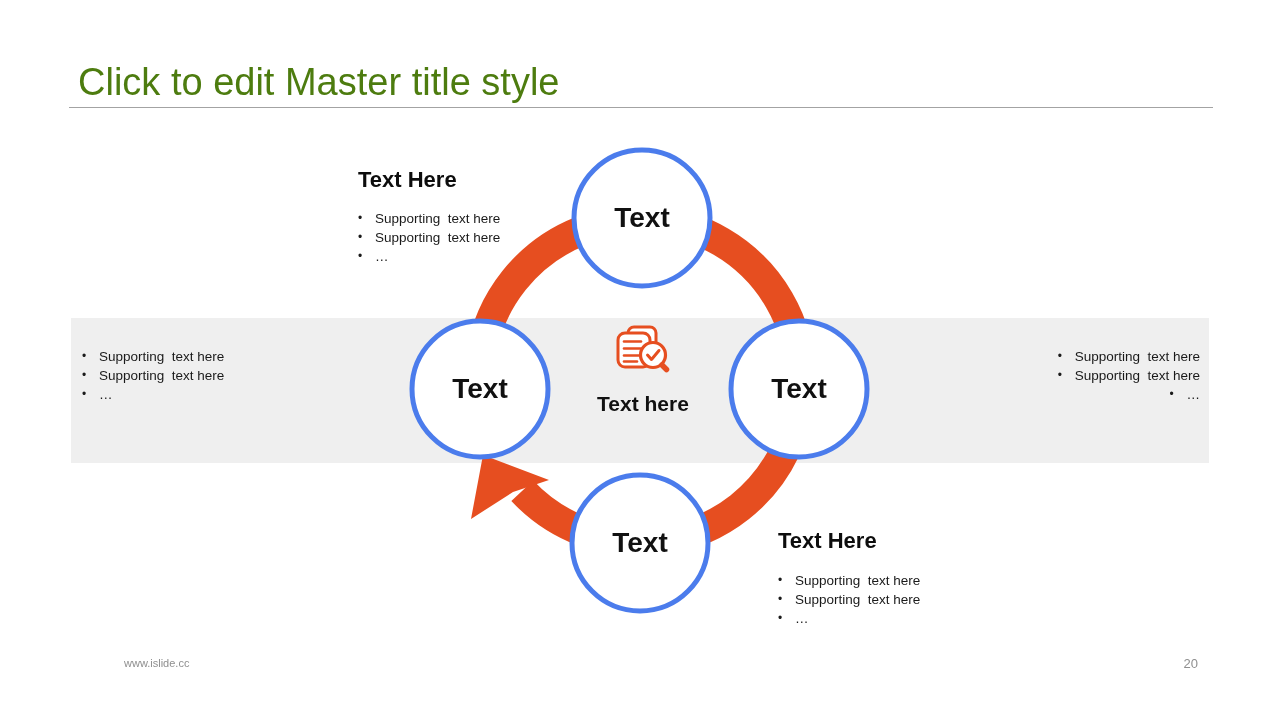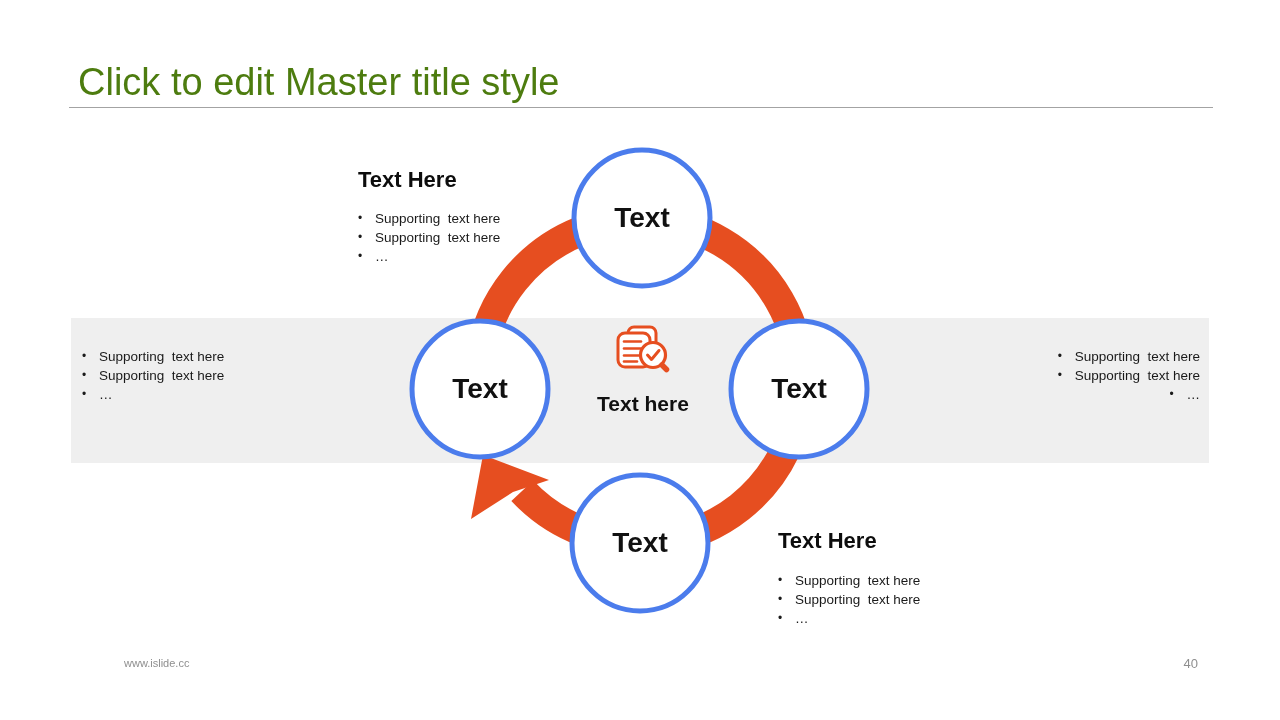--- a/index.html
+++ b/index.html
@@ -128,15 +128,15 @@
         <span class="dot">•</span>
         <span class="btext">Supporting  text here</span>
       </div>
     <div class="bline">
         <span class="dot">•</span>
         <span class="btext">…</span>
       </div>
   </div>
 
   <div class="abs footer-site">www.islide.cc</div>
-  <div class="abs footer-page">40</div>
+  <div class="abs footer-page">20</div>
 
 </div>
 
 </body></html>

